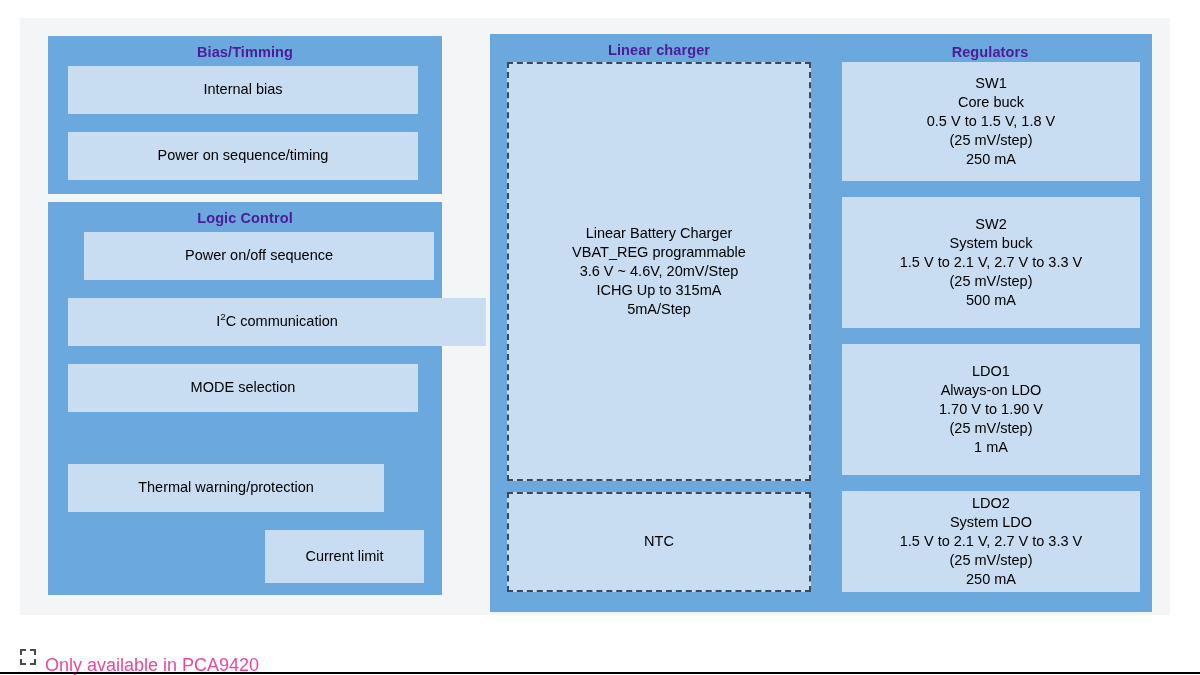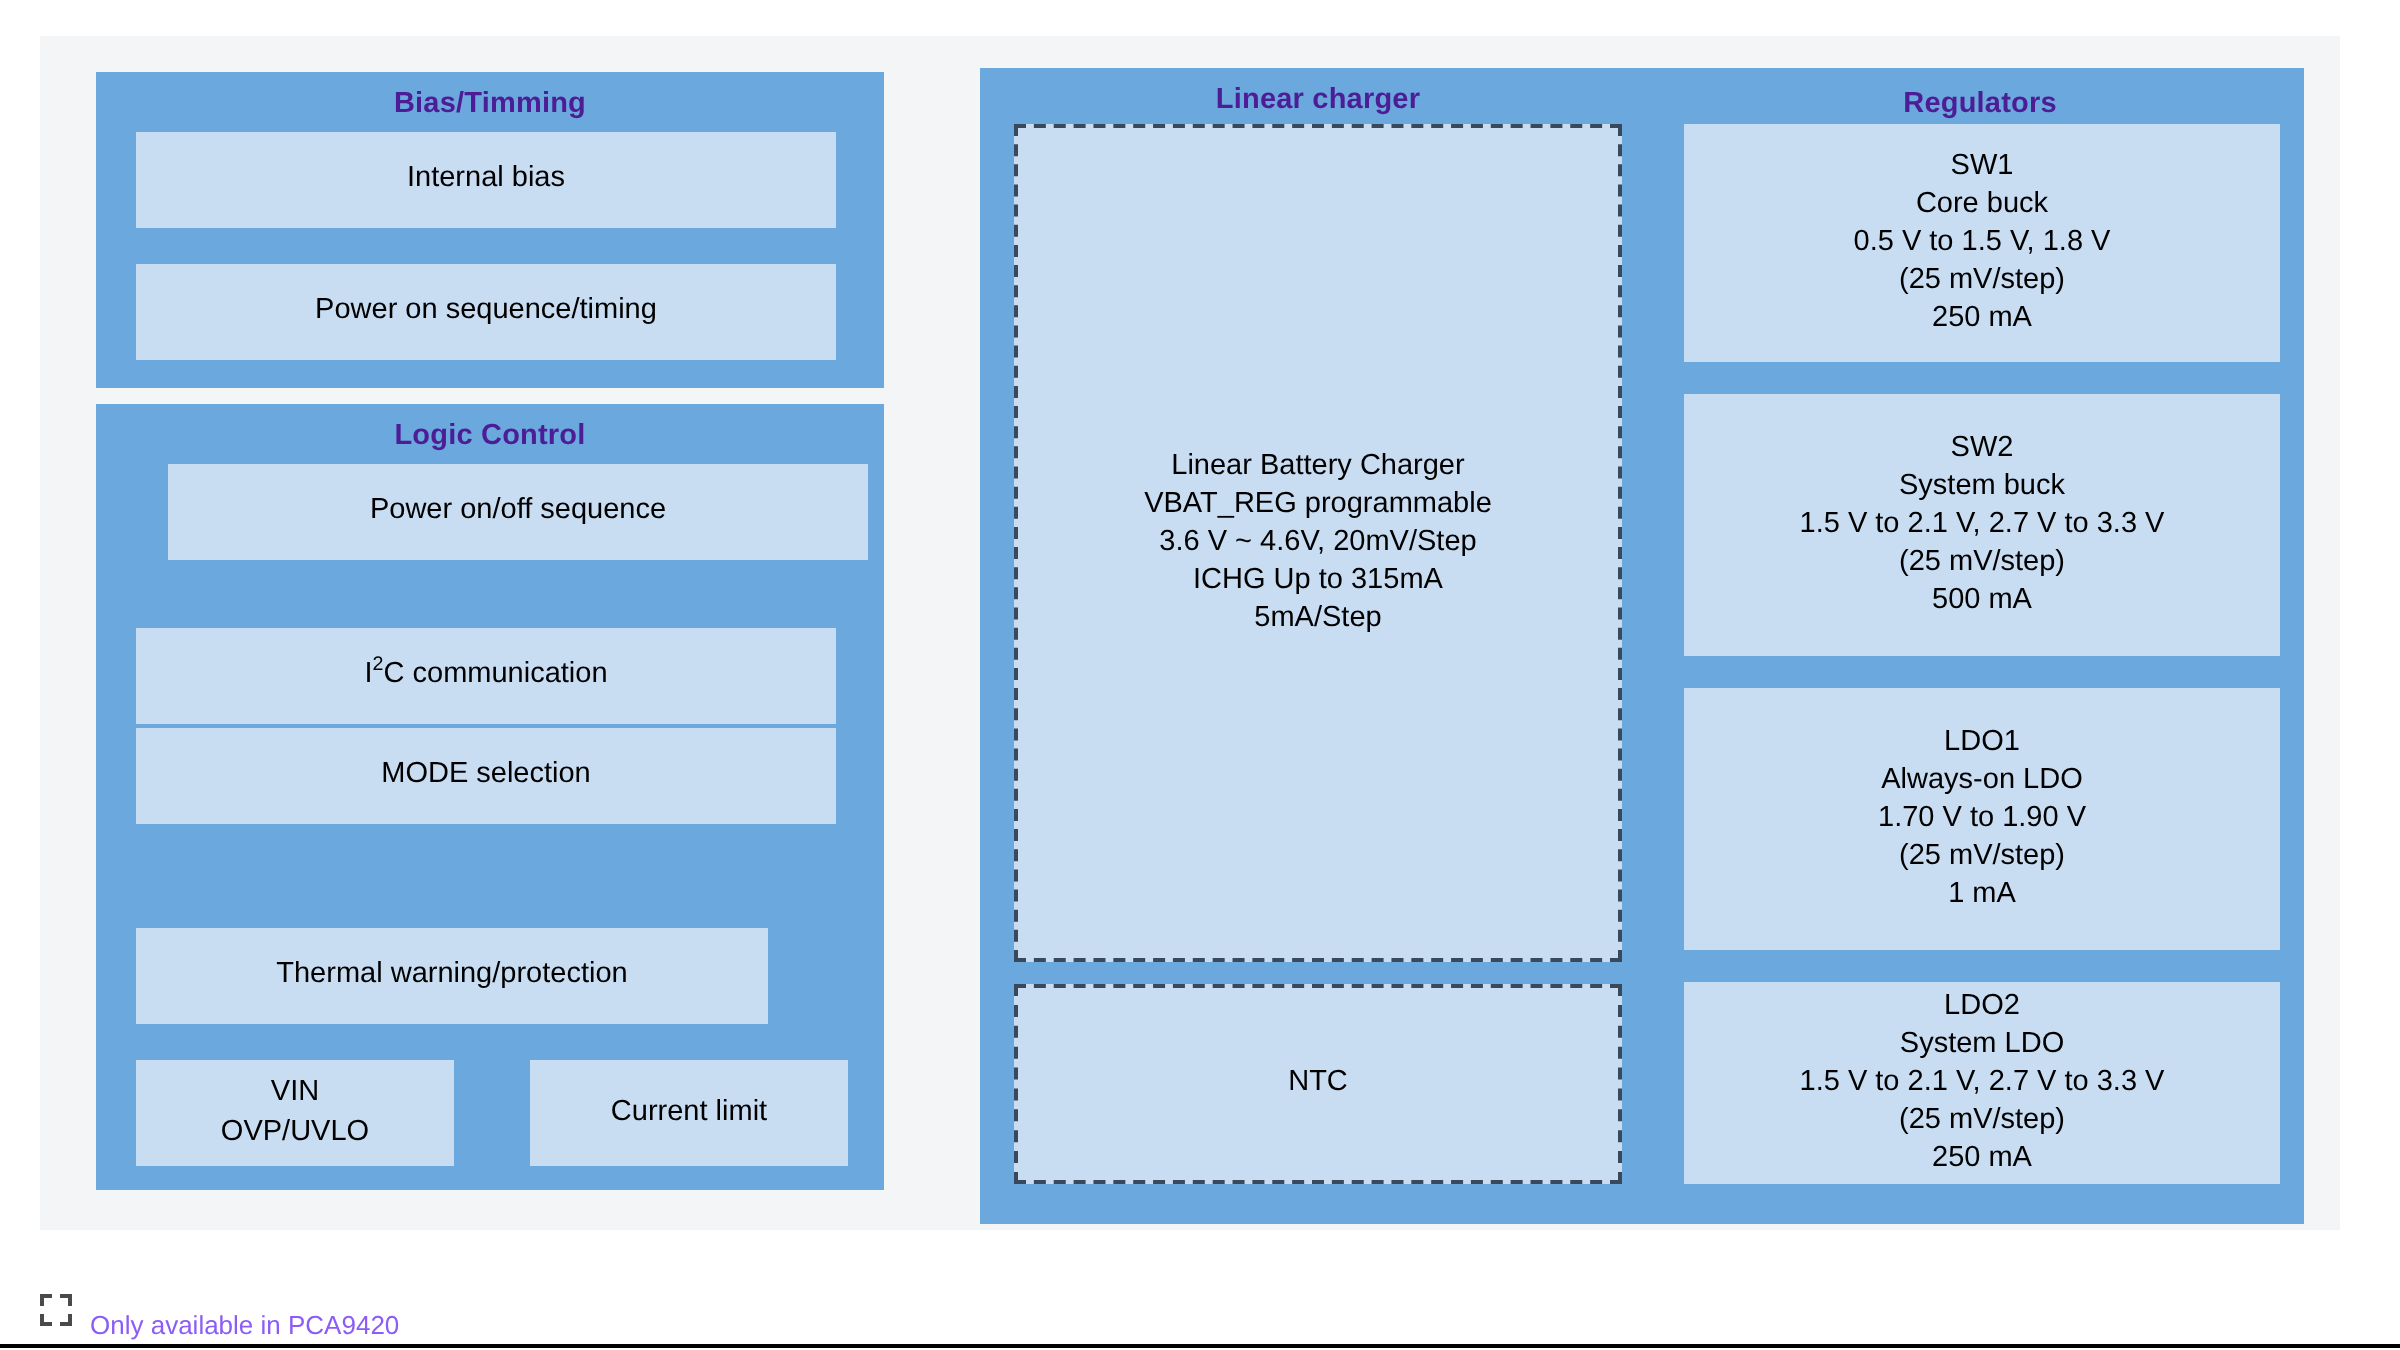--- a/index.html
+++ b/index.html
@@ -77,22 +77,22 @@
     gap: 9px;
   }
   #legend .swatch {
     width: 16px;
     height: 16px;
     border: 2px dashed #4a4a4a;
     box-sizing: border-box;
     background: #ffffff;
   }
   #legend .legend-text {
-    font-size: 13px;
-    color: #8b5cf6;
+    font-size: 18px;
+    color: #ec4899;
     line-height: 1;
     margin-top: 16px;
   }
 
   #bottom-rule {
     position: absolute;
     left: 0;
     top: 672px;
     width: 1200px;
     height: 2px;
@@ -114,35 +114,31 @@
     <div class="block" style="left:20px; top:96px; width:350px; height:48px;">
       <span class="ml">Power on sequence/timing</span>
     </div>
   </div>
 
   <div class="panel" style="left:28px; top:184px; width:394px; height:233px;">
     <div class="panel-title" style="top:9px;">Logic Control</div>
     <div class="block" style="left:36px; top:30px; width:350px; height:48px;">
       <span class="ml">Power on/off sequence</span>
     </div>
-    <div class="block" style="left:20px; top:112px; width:350px; height:48px;">
+    <div class="block" style="left:20px; top:96px; width:418px; height:48px;">
       <span class="ml">I<sup>2</sup>C communication</span>
     </div>
     <div class="block" style="left:20px; top:162px; width:350px; height:48px;">
       <span class="ml">MODE selection</span>
     </div>
   </div>
 
   <div class="panel" style="left:28px; top:416px; width:394px; height:161px;">
     <div class="block" style="left:20px; top:30px; width:316px; height:48px;">
       <span class="ml">Thermal warning/protection</span>
-    </div>
-    <div class="block" style="left:20px; top:96px; width:159px; height:53px;">
-      <span class="ml">VIN
-OVP/UVLO</span>
     </div>
     <div class="block" style="left:217px; top:96px; width:159px; height:53px;">
       <span class="ml">Current limit</span>
     </div>
   </div>
 
   <div class="panel" style="left:470px; top:16px; width:662px; height:578px;">
 
     <div class="panel-title" style="left:0; width:338px; top:9px;">Linear charger</div>
     <div class="panel-title" style="left:338px; width:324px; top:11px;">Regulators</div>

